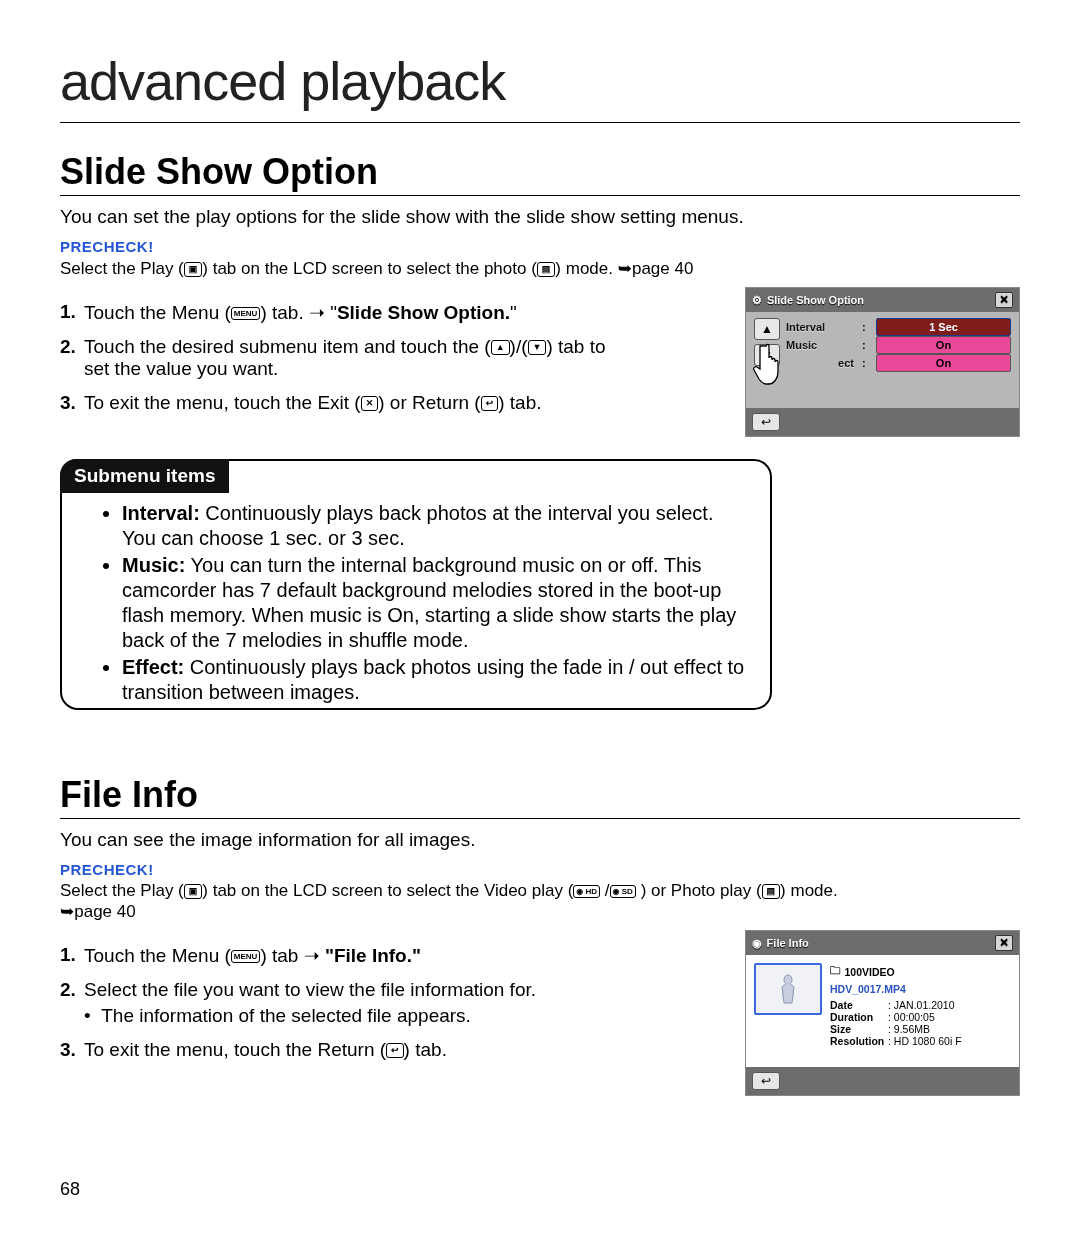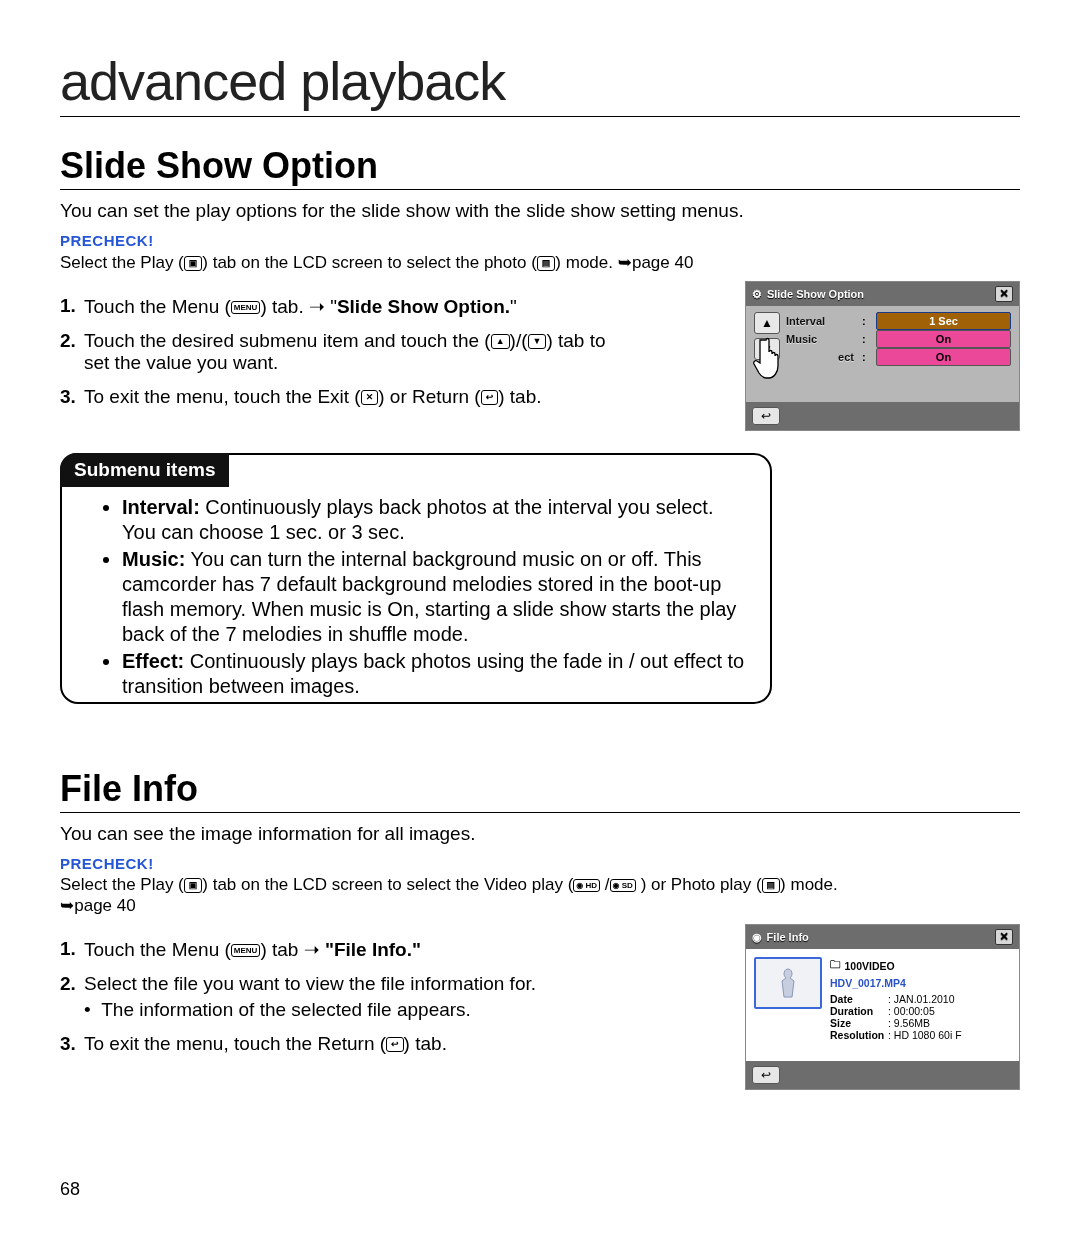--- a/index.html
+++ b/index.html
@@ -11,21 +11,21 @@
     color: #000;
     padding: 50px 60px 40px 60px;
     position: relative;
   }
   .chapter {
     font-weight: 300;
     font-size: 54px;
     letter-spacing: -1px;
     color: #222;
     border-bottom: 1.5px solid #000;
-    padding-bottom: 4px;
+    padding-bottom: 10px;
     margin-bottom: 28px;
   }
   h2.section {
     font-size: 36px;
     font-weight: bold;
     border-bottom: 1.5px solid #000;
     padding-bottom: 2px;
     margin-top: 6px;
     margin-bottom: 10px;
   }
@@ -120,21 +120,21 @@
   }
   .lcd .hand svg { width:100%; height:100%; }
   .lcd .opts { flex:1; display:flex; flex-direction:column; gap:0; }
   .lcd .opt-row { display:flex; align-items:center; gap:8px; font-size:11px; }
   .lcd .opt-row .name { width:68px; font-weight:bold; color:#111; text-shadow:0 1px 0 #ddd;}
   .lcd .opt-row .colon { width:6px; font-weight:bold;}
   .lcd .opt-row .val {
     flex:1; text-align:center; font-size:11px; font-weight:bold;
     background:#ec4899; border:1px solid #555; border-radius:2px; height:18px; line-height:16px;
   }
-  .lcd .opt-row .val.sel { background:#a16207; color:#fff; border-color:#1a3a8a; }
+  .lcd .opt-row .val.sel { background:#7f1d1d; color:#fff; border-color:#1a3a8a; }
   .lcd .footer { background:#6d6d6d; height:28px; display:flex; align-items:center; padding:0 6px; }
   .lcd .ret-btn {
     width:28px; height:18px; background:#e6e6e6; border:1px solid #555; border-radius:3px;
     display:flex; align-items:center; justify-content:center; font-size:12px;
   }
 
   
   .lcd2 .body2 {
     background:#fff; display:flex; gap:8px; padding:8px 8px 8px 8px; height:112px;
   }

